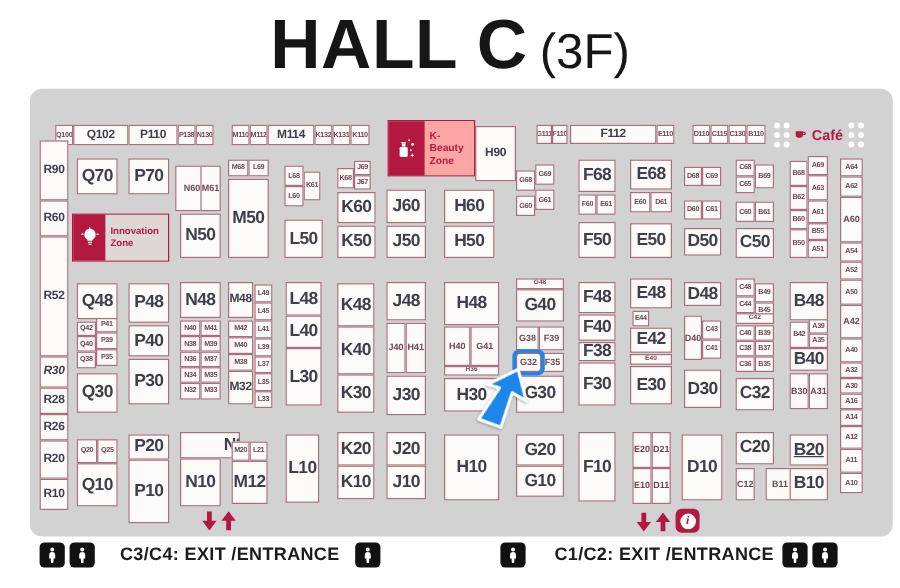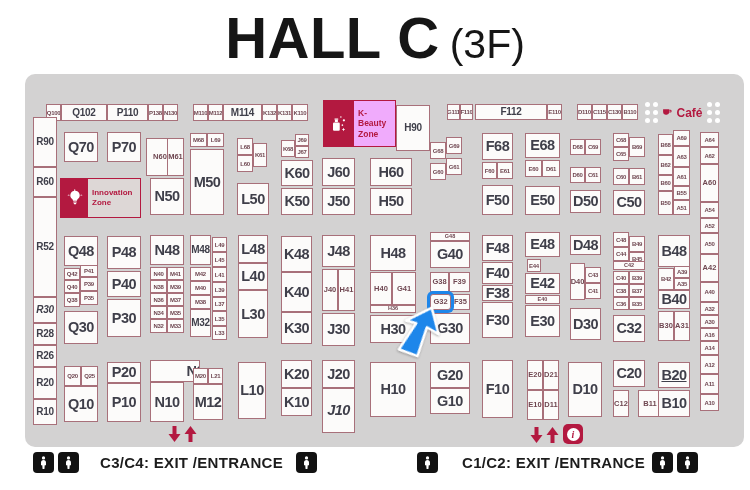--- a/index.html
+++ b/index.html
@@ -17,21 +17,21 @@
   .b-sm,.b-xs,.b-bar{color:#6f4751}
   .hl{box-shadow:0 0 0 3px var(--highlight,#1d86ea);border-radius:3px;z-index:5}
   .zone{position:absolute;display:flex;border:1.5px solid var(--accent,#b31940);z-index:3;box-sizing:border-box}
   .zone-icon{background:var(--accent,#b31940);display:flex;align-items:center;justify-content:center;flex:none}
   .zone-text{flex:1;color:var(--accent,#b31940);font-weight:700;display:flex;flex-direction:column;justify-content:center;padding-left:4px;line-height:1.2}
   .innovation{left:60px;top:178px;width:81px;height:40px}
   .innovation .zone-icon{width:27px}
   .innovation .zone-text{background:#ddd7d6;font-size:8px}
   .kbeauty{left:323px;top:100px;width:73px;height:47px}
   .kbeauty .zone-icon{width:30px}
-  .kbeauty .zone-text{background:#f0abfc;font-size:8.5px}
+  .kbeauty .zone-text{background:#fca5a5;font-size:8.5px}
   .cafe{position:absolute;left:645px;top:99px;width:75px;height:27px;display:flex;align-items:center;justify-content:space-between;z-index:3}
   .dots{display:grid;grid-template-columns:repeat(2,5px);gap:3px}
   .dots i{width:5px;height:5px;background:#fff;border-radius:50%;display:block}
   .cafe-mid{display:flex;align-items:center;gap:3px;color:var(--accent,#b31940);font-weight:800;font-size:12px}
   .esc{position:absolute;width:13px;height:16px;color:var(--accent,#b31940);z-index:3}
   .info{position:absolute;left:563px;top:424px;width:20px;height:20px;background:var(--accent,#b31940);border-radius:5px;display:flex;align-items:center;justify-content:center;z-index:3}
   .info b{width:13px;height:13px;background:#fff;border-radius:50%;color:var(--accent,#b31940);font-size:10px;font-weight:800;display:flex;align-items:center;justify-content:center;font-family:"Liberation Serif",serif;font-style:italic}
   .cursor{position:absolute;left:399px;top:303px;width:42px;height:58px;transform:rotate(26deg);z-index:9;filter:drop-shadow(0 1px 1px rgba(0,0,0,.3))}
   .wc{position:absolute;width:21px;height:21px;background:#121212;border-radius:4px;display:flex;align-items:center;justify-content:center;top:452px}
   .exit-label{position:absolute;top:454px;font-size:15px;font-weight:700;color:#1c1c1c;letter-spacing:.3px;white-space:nowrap}
@@ -227,31 +227,31 @@
     <div class="booth b-xs" style="left: 700px; top: 315px; width: 19px; height: 13px;">A30</div>
     <div class="booth b-xs" style="left: 700px; top: 328px; width: 19px; height: 13px;">A16</div>
     <div class="booth b-xs" style="left: 700px; top: 341px; width: 19px; height: 14px;">A14</div>
     <div class="booth b-xs" style="left: 700px; top: 355px; width: 19px; height: 19px;">A12</div>
     <div class="booth b-xs" style="left: 700px; top: 374px; width: 19px; height: 20px;">A11</div>
     <div class="booth b-xs" style="left: 700px; top: 394px; width: 19px; height: 17px;">A10</div>
     <div class="booth b-xs" style="left: 64px; top: 366px; width: 17px; height: 20px;">Q20</div>
     <div class="booth b-xs" style="left: 81px; top: 366px; width: 17px; height: 20px;">Q25</div>
     <div class="booth b-lg" style="left: 64px; top: 386px; width: 34px; height: 36px;">Q10</div>
     <div class="booth b-lg" style="left: 107px; top: 362px; width: 34px; height: 21px;">P20</div>
-    <div class="booth b-lg" style="left: 107px; top: 383px; width: 34px; height: 39px;">P10</div>
+    <div class="booth b-lg" style="left: 107px; top: 383px; width: 34px; height: 53px;">P10</div>
     <div class="booth b-lg" style="left: 150px; top: 360px; width: 34px; height: 22px; padding-left: 48px;">N20</div>
     <div class="booth b-lg" style="left: 150px; top: 382px; width: 34px; height: 40px;">N10</div>
     <div class="booth b-xs" style="left: 193px; top: 368px; width: 15px; height: 16px;">M20</div>
     <div class="booth b-xs" style="left: 208px; top: 368px; width: 15px; height: 16px;">L21</div>
     <div class="booth b-lg" style="left: 193px; top: 384px; width: 30px; height: 36px;">M12</div>
     <div class="booth b-lg" style="left: 238px; top: 362px; width: 28px; height: 57px;">L10</div>
     <div class="booth b-lg" style="left: 281px; top: 360px; width: 31px; height: 28px;">K20</div>
     <div class="booth b-lg" style="left: 281px; top: 388px; width: 31px; height: 28px;">K10</div>
     <div class="booth b-lg" style="left: 322px; top: 360px; width: 33px; height: 28px;">J20</div>
-    <div class="booth b-lg" style="left: 322px; top: 388px; width: 33px; height: 45px; font-style: italic;">J10</div>
+    <div class="booth b-lg" style="left: 322px; top: 388px; width: 33px; height: 28px;">J10</div>
     <div class="booth b-lg" style="left: 370px; top: 362px; width: 46px; height: 55px;">H10</div>
     <div class="booth b-lg" style="left: 430px; top: 362px; width: 40px; height: 26px;">G20</div>
     <div class="booth b-lg" style="left: 430px; top: 388px; width: 40px; height: 26px;">G10</div>
     <div class="booth b-lg" style="left: 482px; top: 360px; width: 31px; height: 58px;">F10</div>
     <div class="booth b-sm" style="left: 527px; top: 360px; width: 16px; height: 30px;">E20</div>
     <div class="booth b-sm" style="left: 543px; top: 360px; width: 16px; height: 30px;">D21</div>
     <div class="booth b-sm" style="left: 527px; top: 390px; width: 16px; height: 30px;">E10</div>
     <div class="booth b-sm" style="left: 543px; top: 390px; width: 16px; height: 30px;">D11</div>
     <div class="booth b-lg" style="left: 568px; top: 362px; width: 34px; height: 55px;">D10</div>
     <div class="booth b-lg" style="left: 613px; top: 360px; width: 32px; height: 27px;">C20</div>

